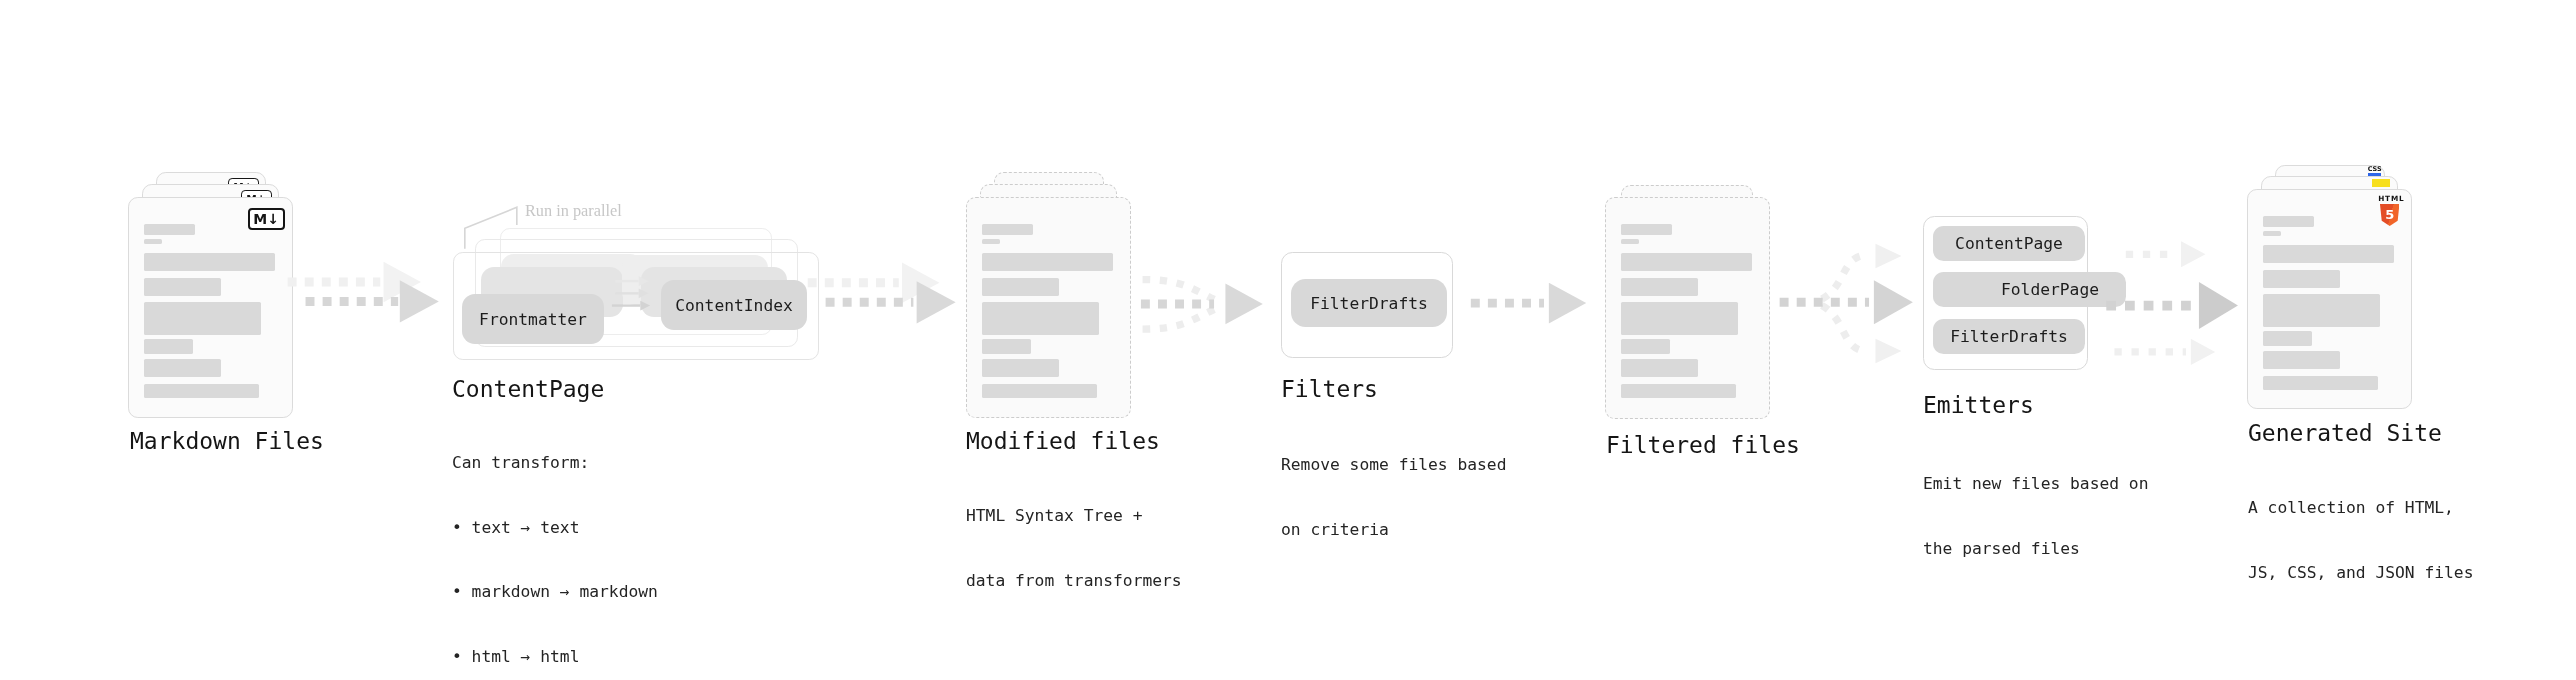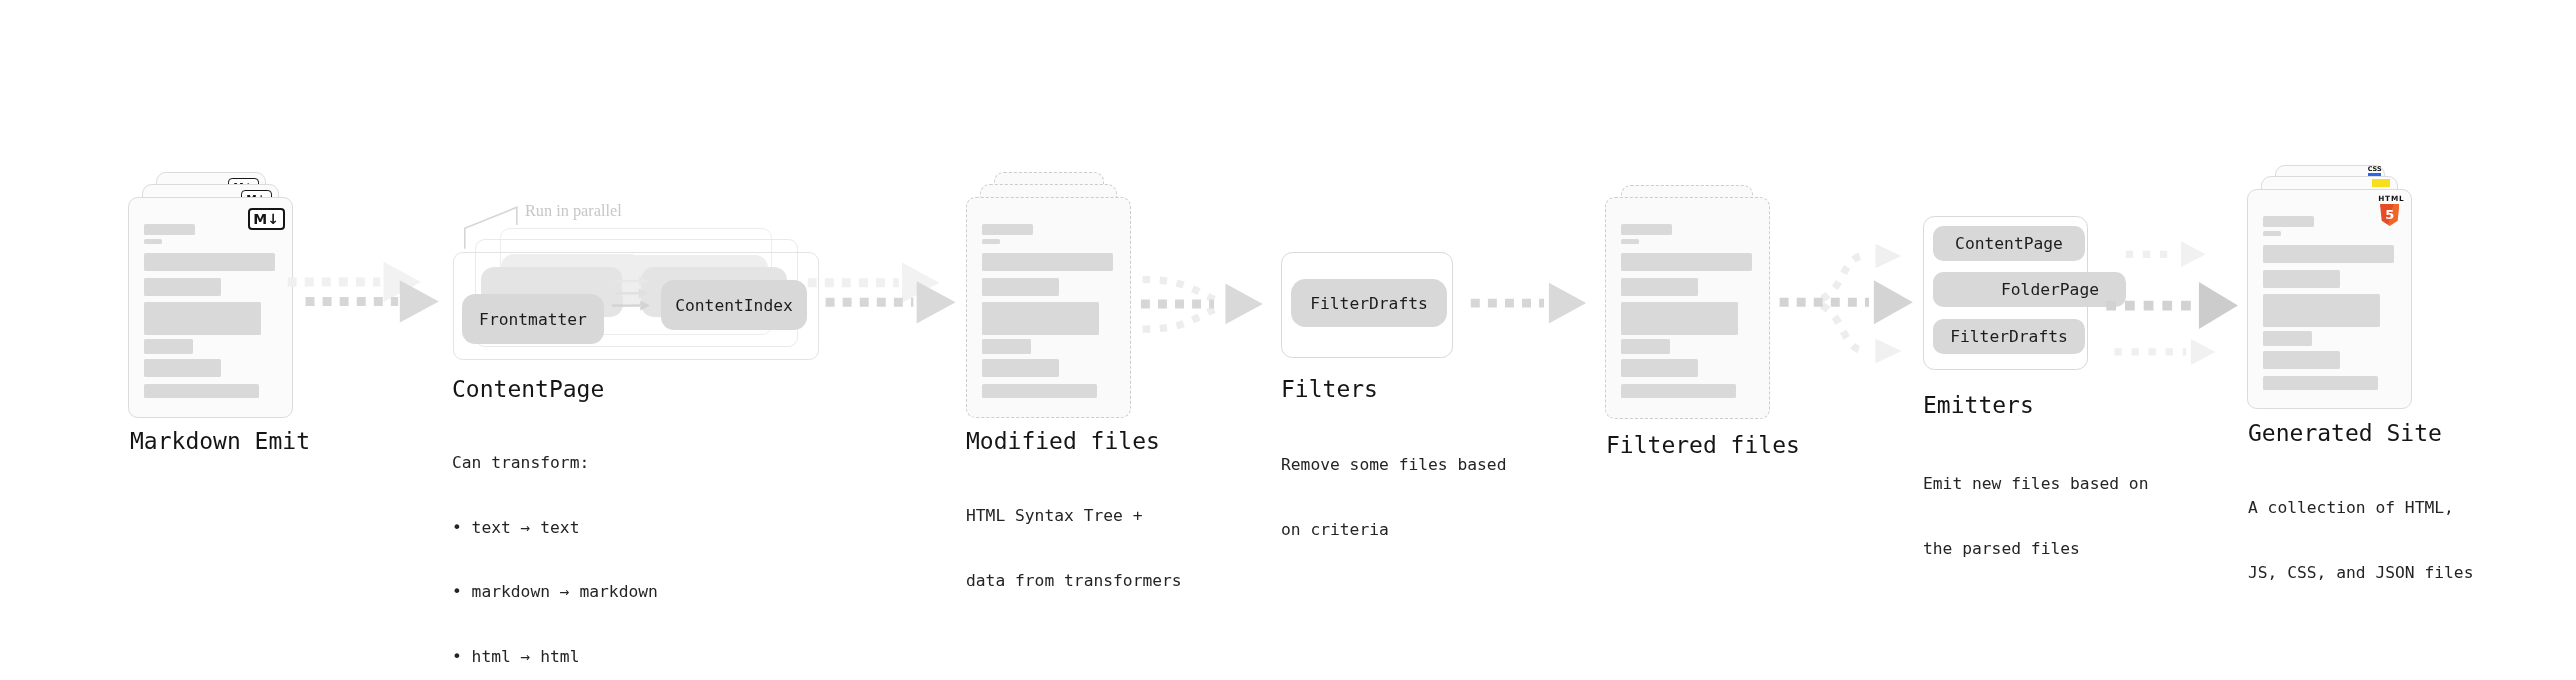--- a/index.html
+++ b/index.html
@@ -71,21 +71,21 @@
         <div class="bar" style="width: 38%; height: 10.6px; margin-top: 0px; background: rgb(217, 217, 217);"></div>
         <div class="bar" style="width: 13%; height: 5.7px; margin-top: 4.1px; background: rgb(217, 217, 217);"></div>
         <div class="bar" style="width: 99%; height: 18px; margin-top: 9px; background: rgb(217, 217, 217);"></div>
         <div class="bar" style="width: 58%; height: 18px; margin-top: 6.5px; background: rgb(217, 217, 217);"></div>
         <div class="bar" style="width: 88%; height: 32.5px; margin-top: 6.5px; background: rgb(217, 217, 217);"></div>
         <div class="bar" style="width: 37%; height: 15.4px; margin-top: 4.1px; background: rgb(217, 217, 217);"></div>
         <div class="bar" style="width: 58%; height: 18px; margin-top: 4.9px; background: rgb(217, 217, 217);"></div>
         <div class="bar" style="width: 87%; height: 14px; margin-top: 6.5px; background: rgb(217, 217, 217);"></div>
       </div>
   </div>
-  <div class="stage-title" style="left:130px;top:427px;">Markdown Emit</div>
+  <div class="stage-title" style="left:130px;top:427px;">Markdown Files</div>
 
   <div class="tbox back" style="left:500px;top:228px;width:272px;height:107px;"></div>
   <div class="tbox mid" style="left:475px;top:239px;width:323px;height:108px;"></div>
   <div class="tbox" style="left:453px;top:252px;width:366px;height:108px;"></div>
 
   <div class="pill ghost2" style="left:501px;top:254px;width:142px;height:50px;"></div>
   <div class="pill ghost1" style="left:481px;top:267px;width:142px;height:50px;"></div>
   <div class="pill" style="left:462px;top:294px;width:142px;height:50px;">Frontmatter</div>
 
   <div class="pill ghost2" style="left:622px;top:255px;width:146px;height:50px;"></div>

